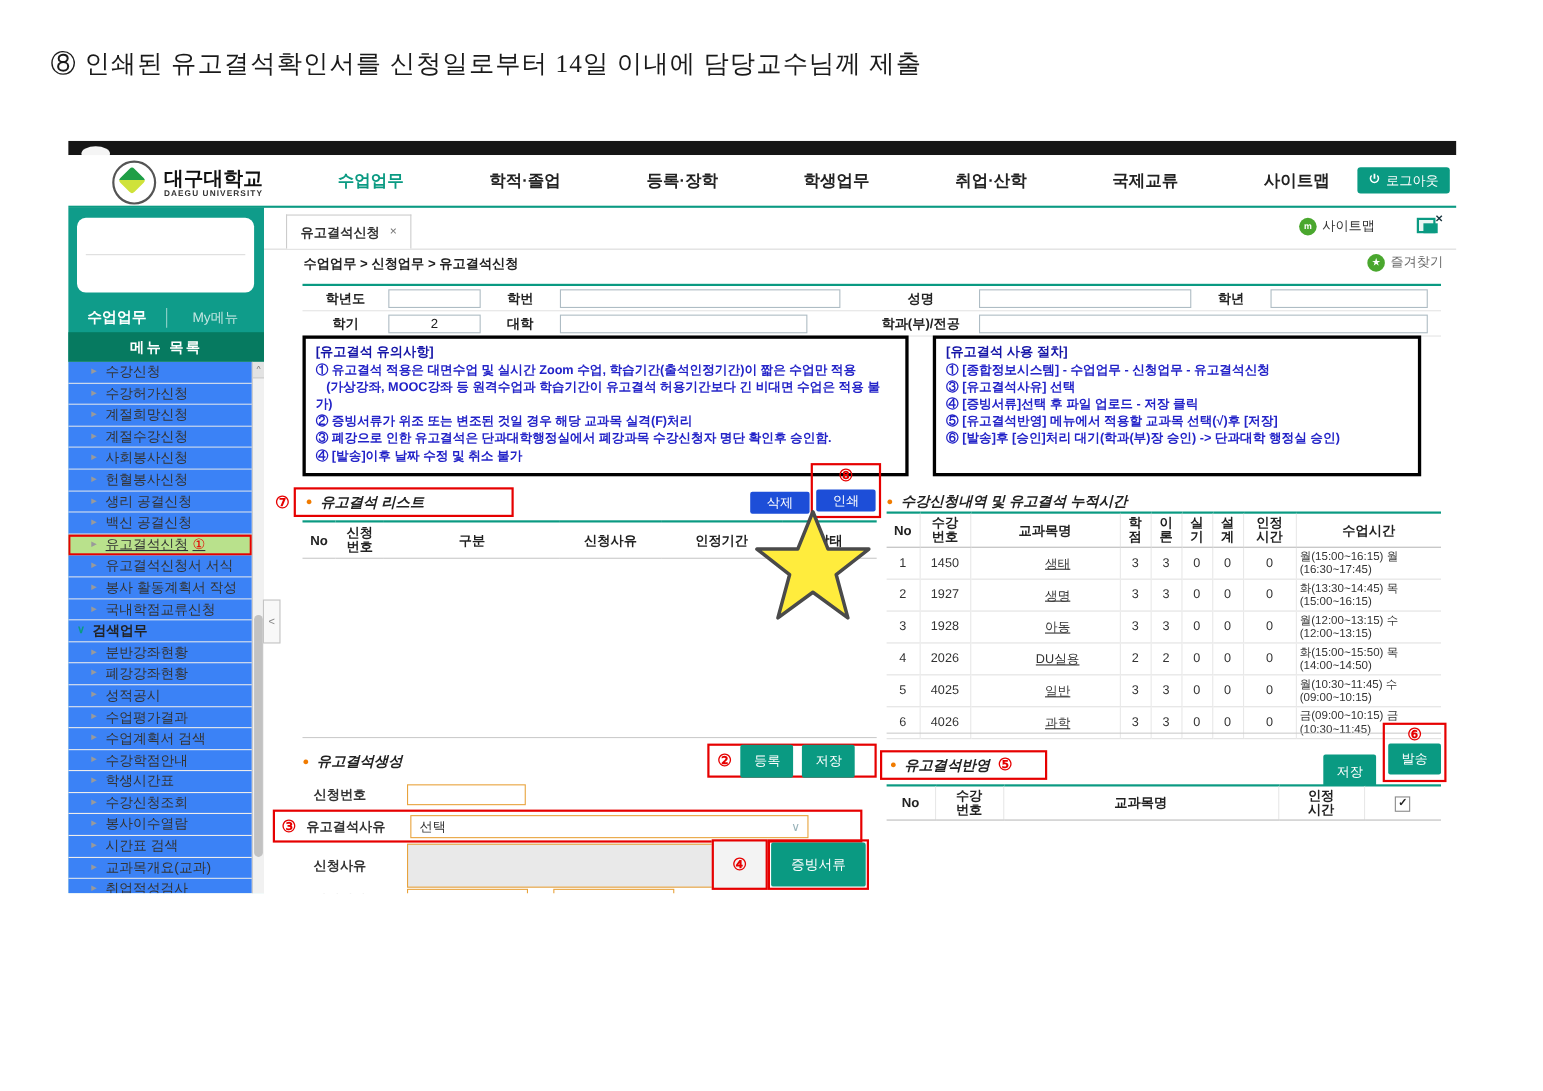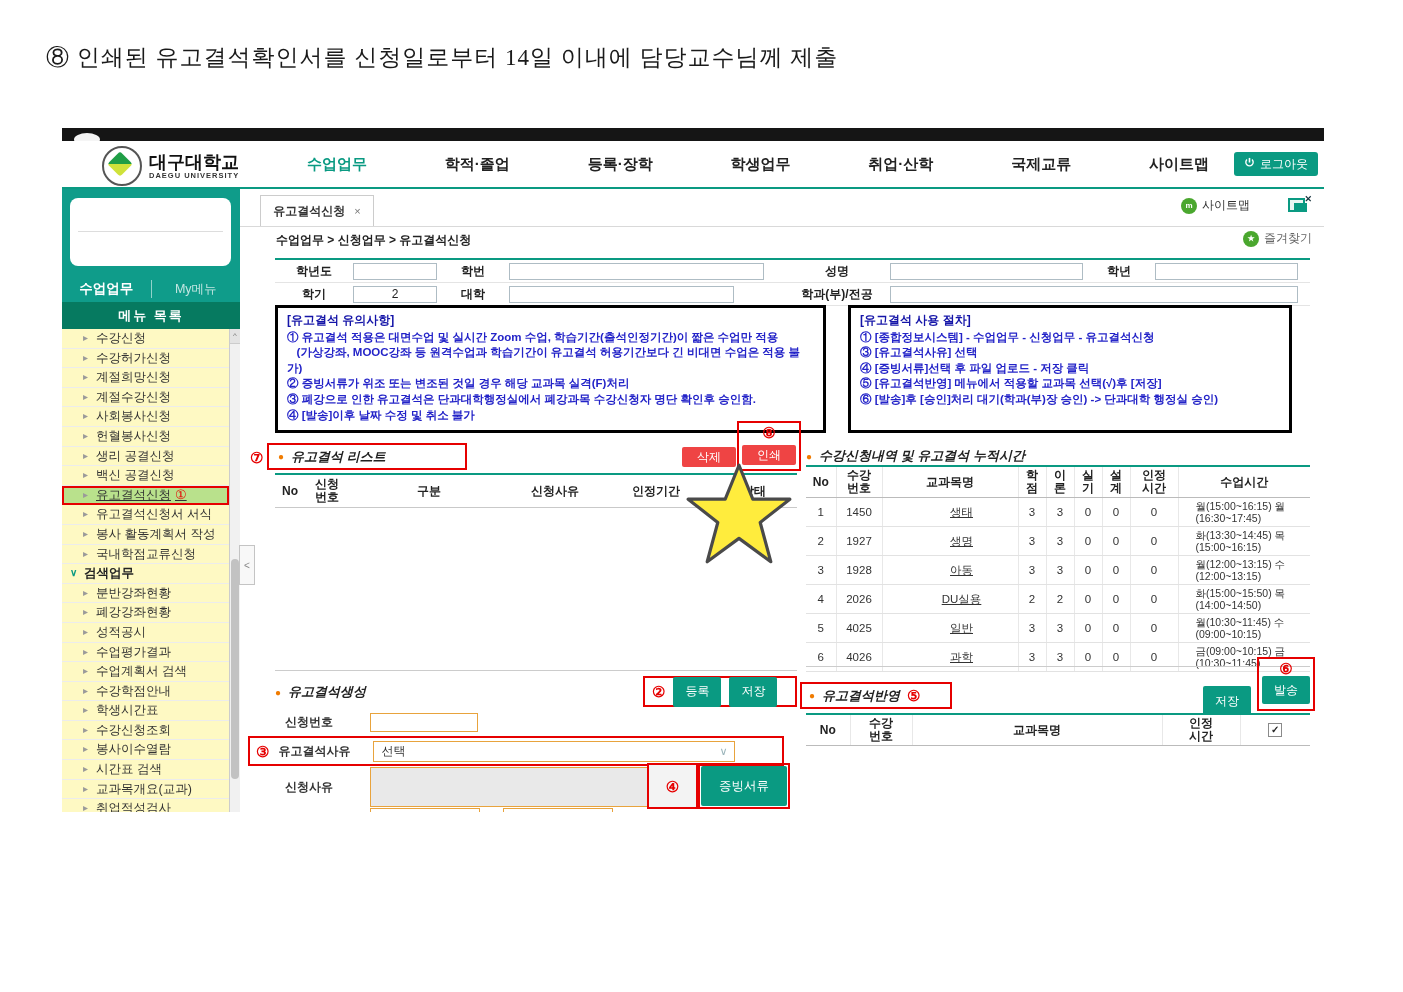--- a/index.html
+++ b/index.html
@@ -22,21 +22,21 @@
   .logout-btn{position:absolute;right:6px;top:11px;height:24px;background:#0a9a82;color:#fff;border-radius:3px;font-size:12px;padding:0 10px;display:flex;align-items:center;gap:5px;cursor:pointer;}
 
   .sidebar{position:absolute;left:0;top:61px;width:178px;height:623px;background:#0f9c8a;}
   .side-whitebox{position:absolute;left:8px;top:9px;width:161px;height:68px;background:#fff;border-radius:8px;}
   .side-whitebox::after{content:"";position:absolute;left:8px;right:8px;top:33px;border-top:1px solid #ddd;}
   .side-tabs{position:absolute;top:88px;left:0;width:100%;height:24px;display:flex;align-items:center;}
   .side-tab-l{width:50%;text-align:center;color:#fff;font-weight:bold;font-size:13.5px;border-right:1px solid rgba(255,255,255,.55);}
   .side-tab-r{width:50%;text-align:center;color:rgba(255,255,255,.75);font-size:12.5px;}
   .menu-title{position:absolute;top:113px;left:0;width:100%;height:27px;background:#067a60;color:#fff;font-weight:bold;font-size:13px;display:flex;align-items:center;justify-content:center;letter-spacing:2px;}
   .menu-list{position:absolute;top:140px;left:0;width:167px;bottom:0;background:#fff;border-right:1px solid #5c5c5c;overflow:hidden;}
-  .menu-item{box-sizing:border-box;height:19.6px;line-height:18.6px;font-size:12.5px;color:#333;padding-left:34px;border-bottom:1px solid #ececec;position:relative;white-space:nowrap;overflow:hidden;cursor:pointer;background:#fef9c3;}
+  .menu-item{box-sizing:border-box;height:19.6px;line-height:18.6px;font-size:12.5px;color:#333;padding-left:34px;border-bottom:1px solid #ececec;position:relative;white-space:nowrap;overflow:hidden;cursor:pointer;background:#3b82f6;}
   .menu-item::before{content:"▸";position:absolute;left:21px;top:0;color:#9a9a9a;font-size:10px;}
   .menu-item.section{padding-left:22px;font-weight:bold;color:#222;}
   .menu-item.section::before{content:"∨";left:8px;color:#0a9a82;font-size:10px;font-weight:bold;}
   .menu-item.active{background:#b9e18c;outline:2px solid #e60000;outline-offset:-2px;text-decoration:underline;}
   .menu-badge{color:#e60000;font-size:13px;margin-left:4px;}
   .scrollstrip{position:absolute;top:140px;right:0;width:11px;bottom:0;background:#f1f1f1;border-left:1px solid #ccc;box-sizing:border-box;}
   .scroll-up{height:14px;background:#e3e3e3;color:#777;font-size:8px;text-align:center;line-height:14px;border-bottom:1px solid #ccc;}
   .scroll-thumb{position:absolute;top:230px;left:1px;width:8px;height:220px;background:#c2c2c2;border-radius:4px;}
   .collapse-handle{position:absolute;left:177px;top:417px;width:14px;height:38px;background:#f8f8f8;border:1px solid #c4c4c4;font-size:10px;color:#888;display:flex;align-items:center;justify-content:center;cursor:pointer;z-index:5;}
 
@@ -67,34 +67,34 @@
   .notice-left{left:35px;top:116px;width:551px;height:128px;}
   .notice-right{left:608px;top:116px;width:444px;height:128px;}
 
   .ann{color:#e60000;font-size:15px;font-weight:bold;line-height:1;}
   .redbox{border:2px solid #e60000;box-sizing:border-box;}
   .bullet{color:#f07b00;font-size:10px;}
   .sec-title{font-size:13px;font-weight:bold;color:#222;font-style:italic;}
 
   .a7{position:absolute;left:10px;top:261px;}
   .list-titlebox{position:absolute;left:27px;top:254px;width:200px;height:27px;display:flex;align-items:center;gap:7px;padding-left:9px;}
-  .btn-gray{background:#ef4444;color:#fff;font-size:12px;width:54px;height:20px;display:flex;align-items:center;justify-content:center;border-radius:2px;cursor:pointer;}
+  .btn-gray{background:#1d4ed8;color:#fff;font-size:12px;width:54px;height:20px;display:flex;align-items:center;justify-content:center;border-radius:2px;cursor:pointer;}
   .del-btn{position:absolute;left:442px;top:258px;}
   .a8box{position:absolute;left:497px;top:232px;width:64px;height:50px;display:flex;flex-direction:column;align-items:center;justify-content:space-between;padding:2px 0 4px;}
   .list-table{position:absolute;left:35px;top:284px;width:522px;border-collapse:collapse;table-layout:fixed;}
   .list-table th{font-size:12px;font-weight:bold;color:#222;padding:3px 0;border-top:2px solid #0a9a82;border-bottom:1px solid #c9c9c9;white-space:pre-line;line-height:13px;}
 
   .enroll-title{position:absolute;left:566px;top:258px;display:flex;align-items:center;gap:7px;}
   .datatable{border-collapse:collapse;table-layout:fixed;}
   .datatable th{font-size:12px;font-weight:bold;color:#222;padding:2px 0;border-top:2px solid #0a9a82;border-bottom:1px solid #bbb;white-space:pre-line;line-height:13px;background:#fff;}
   .datatable td{font-size:11.5px;color:#333;text-align:center;padding:2px 1px;border-bottom:1px solid #e2e2e2;height:22px;}
   .datatable td+td,.datatable th+th{border-left:1px solid #e8e8e8;}
   .enroll-table{position:absolute;left:566px;top:276px;width:504px;}
   .enroll-table td:nth-child(3){text-align:center;padding-left:24px;text-decoration:underline;}
-  .enroll-table td:last-child{font-size:10.5px;text-align:left;line-height:12px;padding-left:17px;}
+  .enroll-table td:last-child{font-size:10.5px;text-align:left;line-height:12px;padding-left:3px;}
 
   .star{position:absolute;left:446px;top:274px;z-index:6;}
 
   .hr-left{position:absolute;left:35px;top:481px;width:522px;border-top:1px solid #ccc;}
   .hr-right{position:absolute;left:566px;top:477px;width:504px;border-top:1px solid #ccc;}
 
   .create-title{position:absolute;left:35px;top:494px;display:flex;align-items:center;gap:7px;}
   .a2box{position:absolute;left:403px;top:487px;width:154px;height:31px;display:flex;align-items:center;gap:8px;padding-left:7px;}
   .btn-teal{background:#0a9a82;color:#fff;font-size:12px;border-radius:2px;display:flex;align-items:center;justify-content:center;cursor:pointer;}
   .btn-sm{width:48px;height:30px;}

